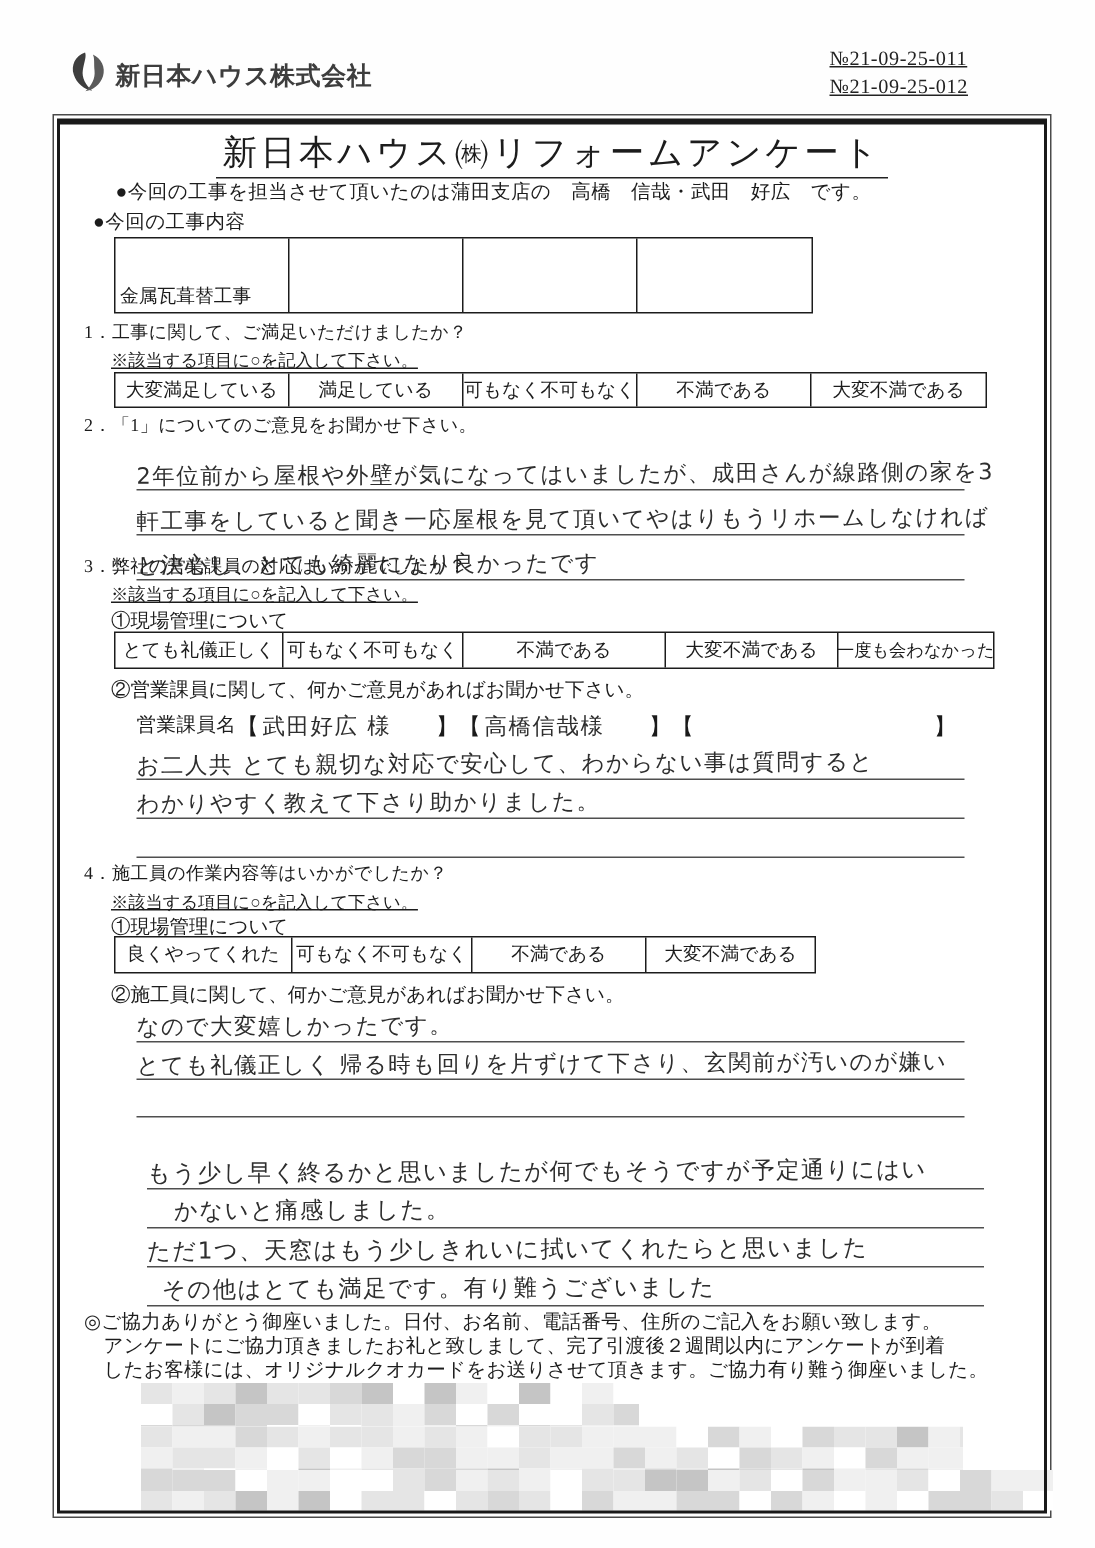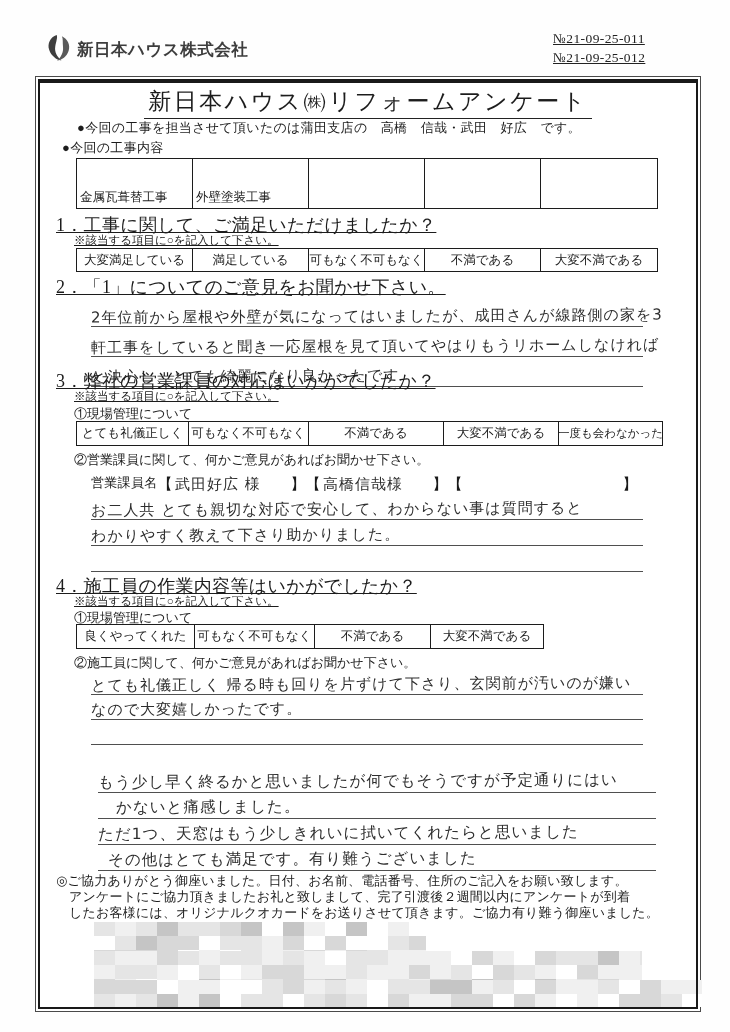--- a/index.html
+++ b/index.html
@@ -14,21 +14,21 @@
   .doc-num { font-size:13.5px; color:#222; text-decoration:underline; letter-spacing:.4px; line-height:19px; text-align:left; }
 
   
   .form-box { position:absolute; left:35px; top:76px; width:666px; height:936px; border:1px solid #4a4a4a; background:#fff; }
   .form-inner { position:absolute; left:2px; top:2px; right:2px; bottom:2px; border:2px solid #191919; border-top-width:4px; pointer-events:none; }
 
   .title-wrap { position:absolute; left:0; top:9px; width:100%; text-align:center; }
   .title { display:inline-block; font-size:23px; letter-spacing:2.5px; border-bottom:1.5px solid #222; padding:0 4px 1px; }
 
   .ptext { font-size:13px; letter-spacing:.3px; white-space:nowrap; }
-  .heading { font-size:18px; letter-spacing:.3px; white-space:nowrap;text-decoration:underline; }
+  .heading { font-size:12px; letter-spacing:.3px; white-space:nowrap; }
   .note { font-size:11.5px; text-decoration:underline; white-space:nowrap; }
   .subhead { font-size:13px; white-space:nowrap; }
 
   .work-table { display:flex; border:1.5px solid #1c1c1c; }
   .work-cell { width:116px; height:49px; border-right:1px solid #1c1c1c; display:flex; align-items:flex-end; padding:2px 3px; font-size:12.5px; white-space:nowrap; }
   .work-cell:last-child { border-right:none; }
 
   .opt-table { display:flex; border:1.8px solid #1c1c1c; background:#fff; }
   .opt-cell { border-right:1.4px solid #1c1c1c; display:flex; align-items:center; justify-content:center; font-size:12.5px; position:relative; white-space:nowrap; padding:2px 1px; }
   .opt-cell:last-child { border-right:none; }
@@ -69,21 +69,20 @@
 
     <div class="title-wrap">
       <span class="title">新日本ハウス㈱リフォームアンケート</span>
     </div>
 
     <div class="abs ptext" style="left:26px; top:42px;margin-left:15px;">●今回の工事を担当させて頂いたのは蒲田支店の　高橋　信哉・武田　好広　です。</div>
     <div class="abs ptext" style="left:26px; top:62px;">●今回の工事内容</div>
 
     <div class="abs work-table" style="left:40px; top:81px;">
       <div class="work-cell">金属瓦葺替工事</div>
-      <div class="work-cell">外壁塗装工事</div>
       <div class="work-cell"></div>
       <div class="work-cell"></div>
       <div class="work-cell"></div>
     </div>
 
     <div class="abs heading" style="left:20px; top:136px;">1．工事に関して、ご満足いただけましたか？</div>
     <div class="abs note" style="left:38px; top:156px;">※該当する項目に○を記入して下さい。</div>
     <div class="abs opt-table" style="left:40px; top:171px; height:24px;">
       <div class="opt-cell" style="width:116px;">大変満足している</div>
       <div class="opt-cell" style="width:116px;">満足している</div>
@@ -147,24 +146,24 @@
     <div class="abs subhead" style="left:38px; top:532px;">①現場管理について</div>
     <div class="abs opt-table" style="left:40px; top:547px; height:25px;">
       <div class="opt-cell" style="width:118px;">良くやってくれた</div>
       <div class="opt-cell" style="width:120px;">可もなく不可もなく</div>
       <div class="opt-cell" style="width:116px;">不満である</div>
       <div class="opt-cell" style="width:112px;">大変不満である</div>
     </div>
     <div class="abs subhead" style="left:38px; top:577px;">②施工員に関して、何かご意見があればお聞かせ下さい。</div>
     <div class="abs" style="left:55px; top:593px; width:552px;">
       <div class="hwline" style="height:25px;">
+          <span class="hw hw15">なので大変嬉しかったです。</span>
+        </div>
+      <div class="hwline" style="height:25px;">
           <span class="hw hw15">とても礼儀正しく 帰る時も回りを片ずけて下さり、玄関前が汚いのが嫌い</span>
-        </div>
-      <div class="hwline" style="height:25px;">
-          <span class="hw hw15">なので大変嬉しかったです。</span>
         </div>
       <div class="hwline" style="height:25px;">
           <span class="hw hw15"></span>
         </div>
     </div>
 
     <div class="abs" style="left:62px; top:690px; width:558px;">
       <div class="hwline" style="height:26px;">
           <span class="hw hw16">もう少し早く終るかと思いましたが何でもそうですが予定通りにはい</span>
         </div>

